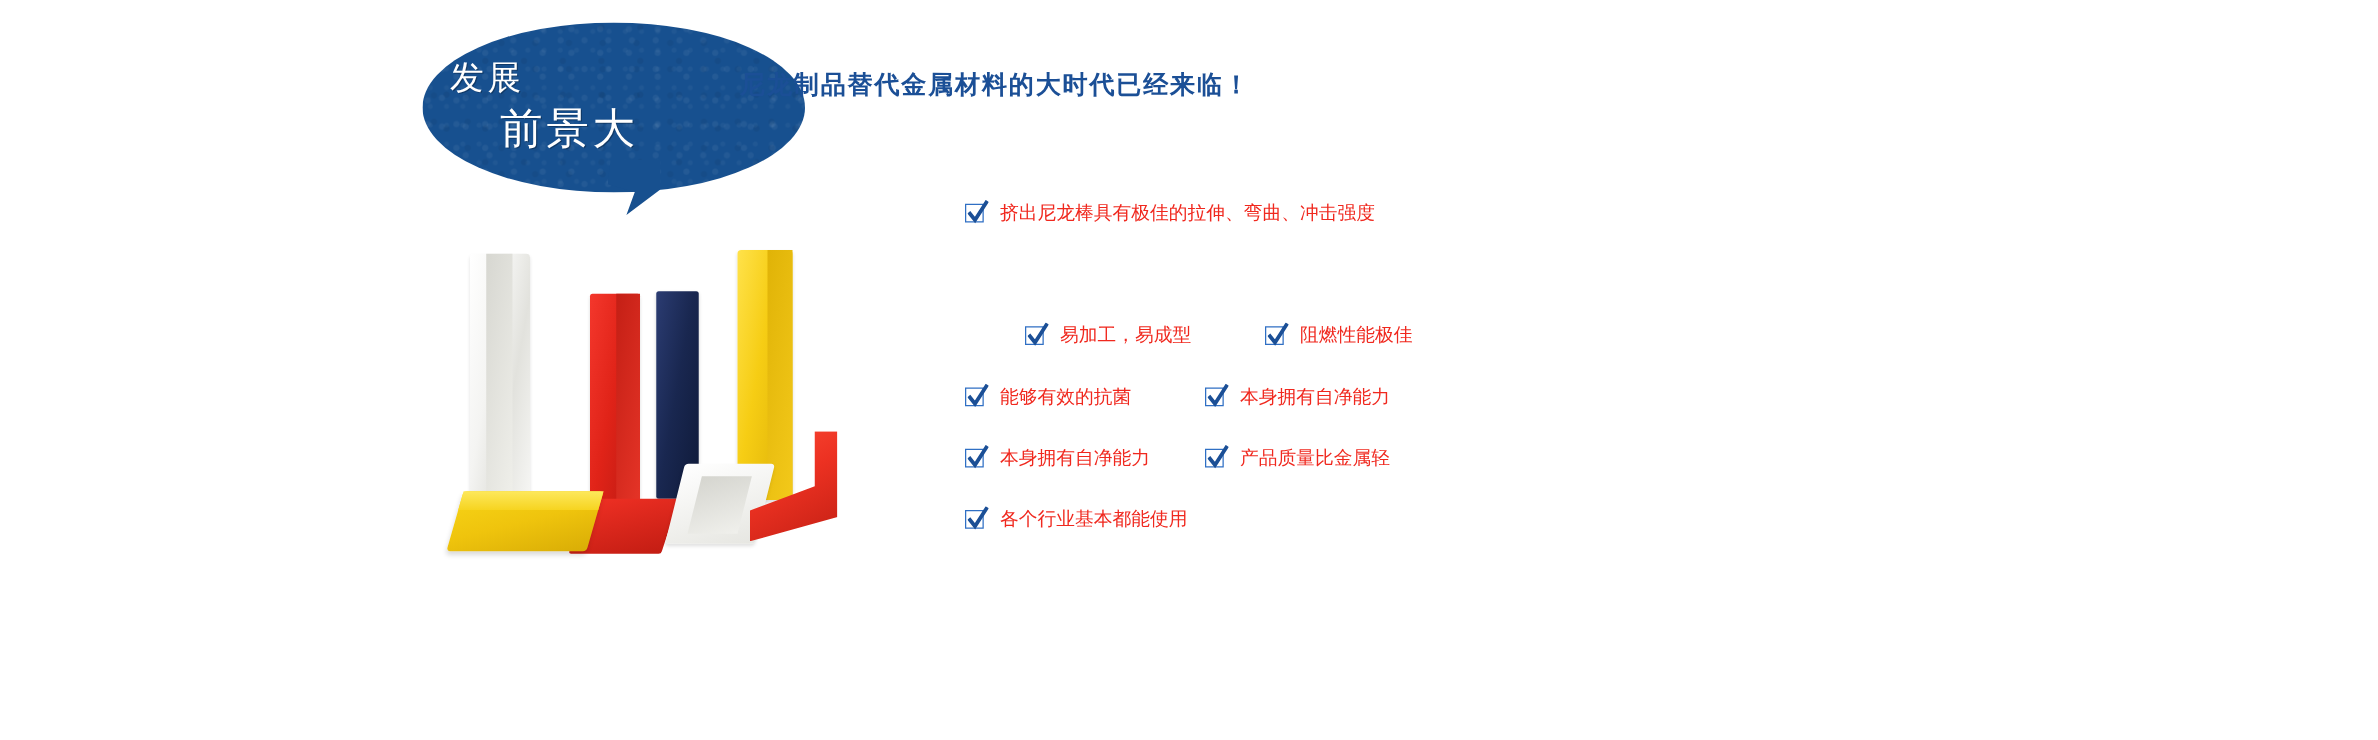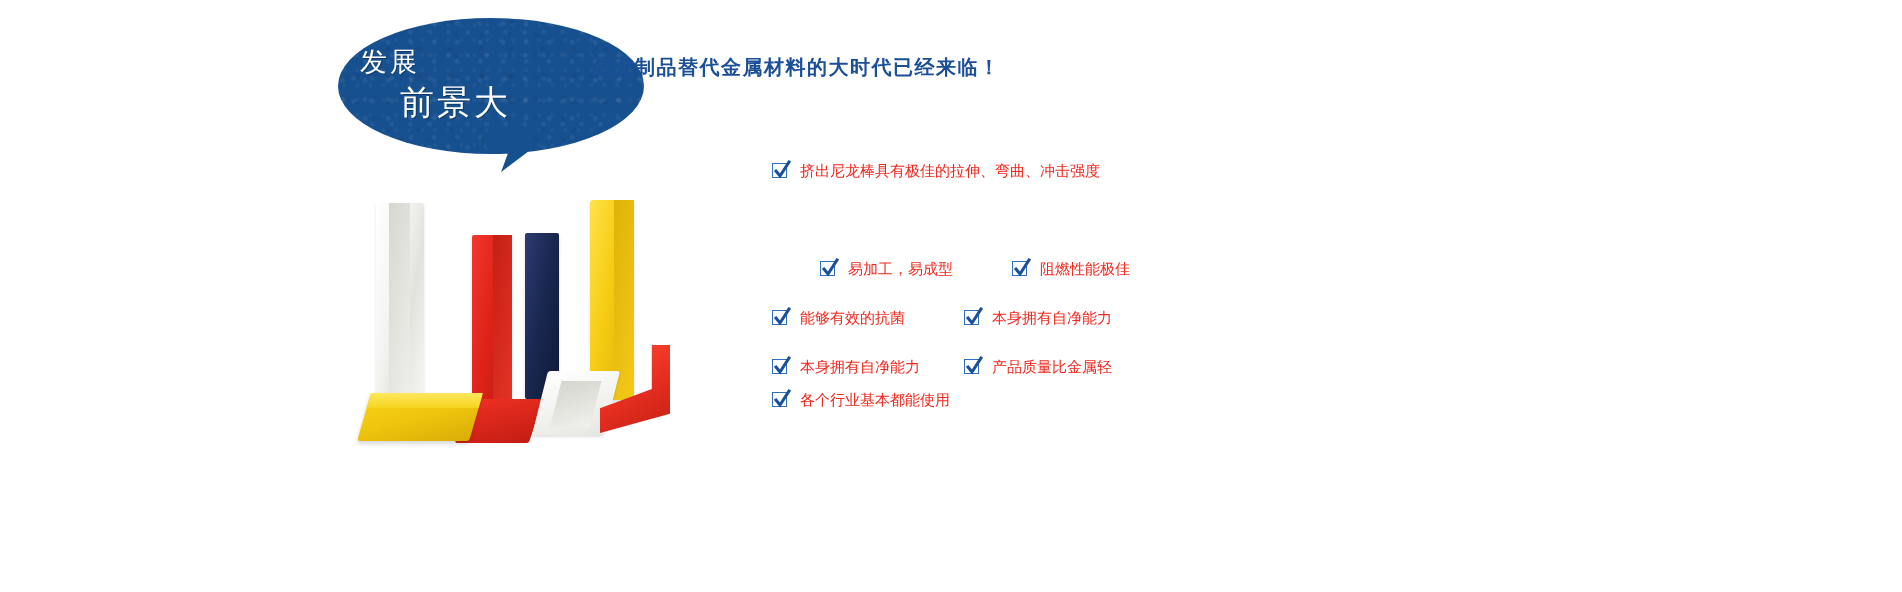--- a/index.html
+++ b/index.html
@@ -110,21 +110,21 @@
     background:linear-gradient(150deg,#fb4a34 0%,#ec3122 45%,#c42014 100%);
     clip-path:polygon(74% 0%,100% 0%,100% 78%,0% 100%,0% 72%,74% 50%);
     box-shadow:0 2px 3px rgba(0,0,0,.14);}
 
   
   .bullets{position:absolute;left:772px;top:155px;width:760px;height:290px;}
   .b-row{position:absolute;display:flex;align-items:center;}
   .b-col-l{left:0px;}
   .b-col-r{left:192px;justify-content:center;}
   .r1{top:8px;} .r2{top:57px;} .r3{top:106px;margin-left:48px;}
-  .r4{top:155px;} .r5{top:204px;} .r6{top:237px;align-items:center;}
+  .r4{top:155px;} .r5{top:204px;} .r6{top:253px;align-items:center;}
 
   .chk{
     width:15px;height:15px;flex:0 0 15px;position:relative;
     border:1px solid #2f6fc4;background:#ffffff;box-sizing:border-box;
   }
   .chk svg{position:absolute;left:1px;top:-4px;}
   .b-label{
     margin-left:13px;font-size:15px;color:#f0281e;white-space:nowrap;
     line-height:1;
   }

